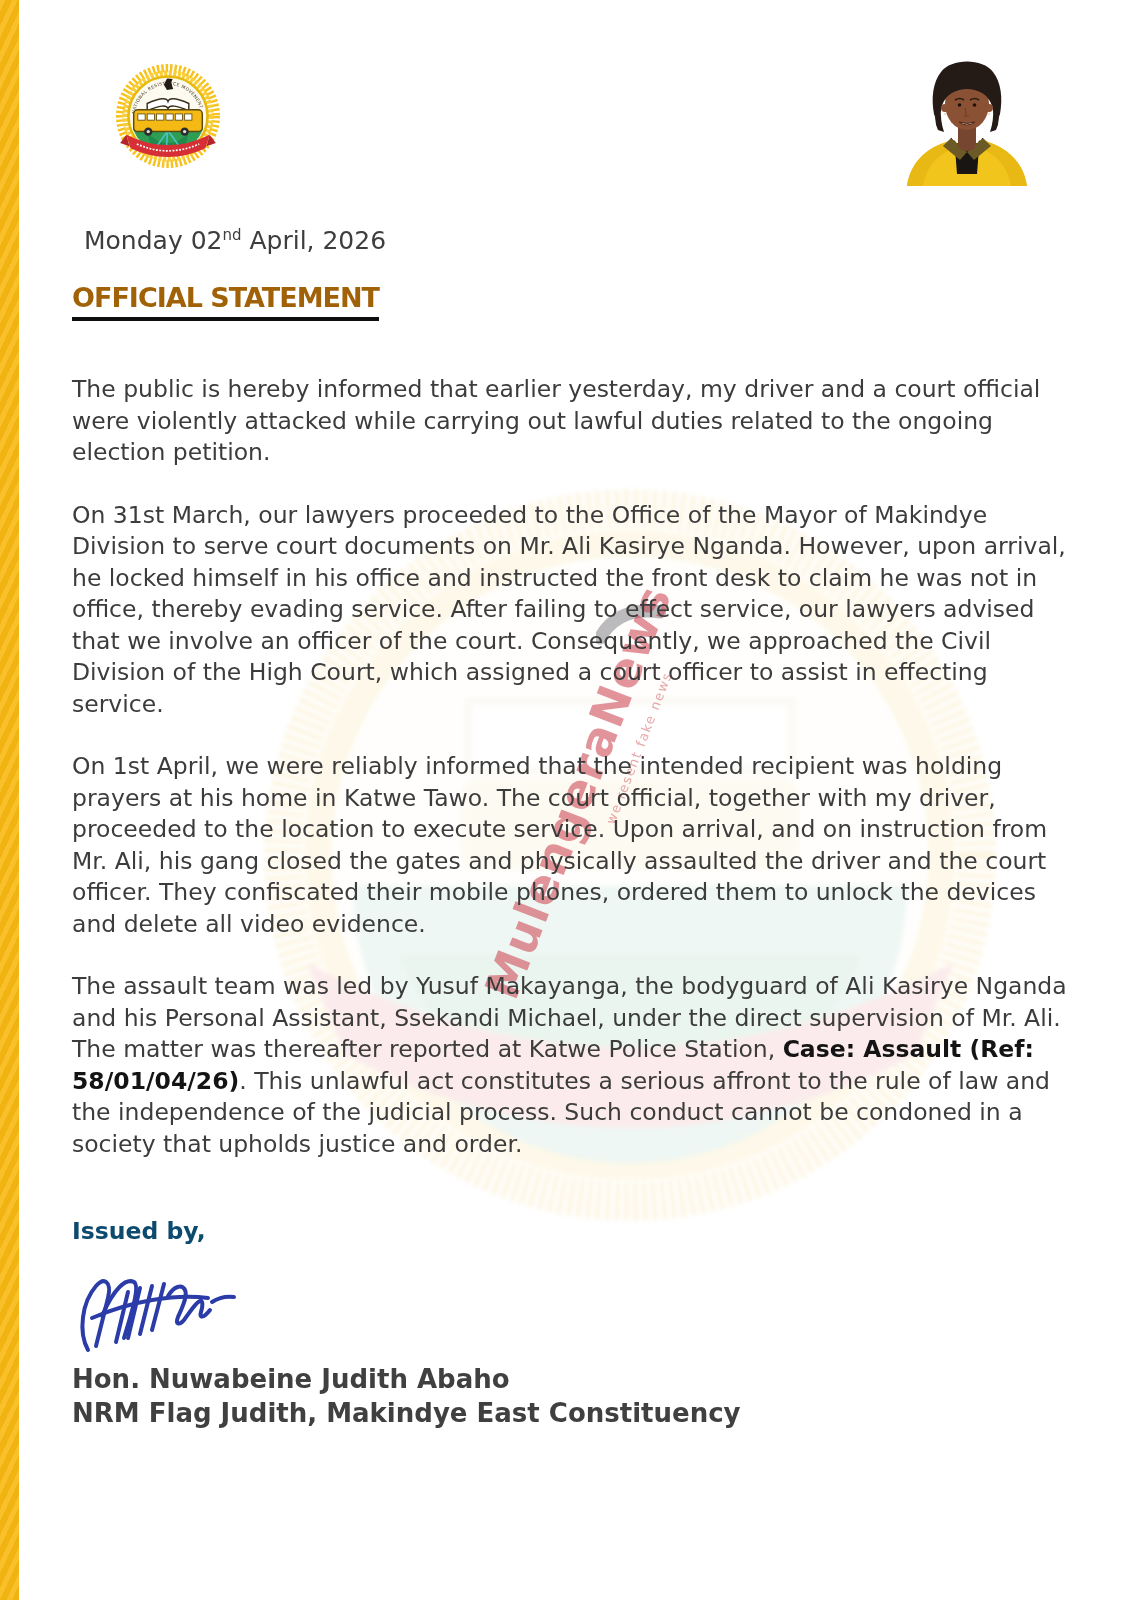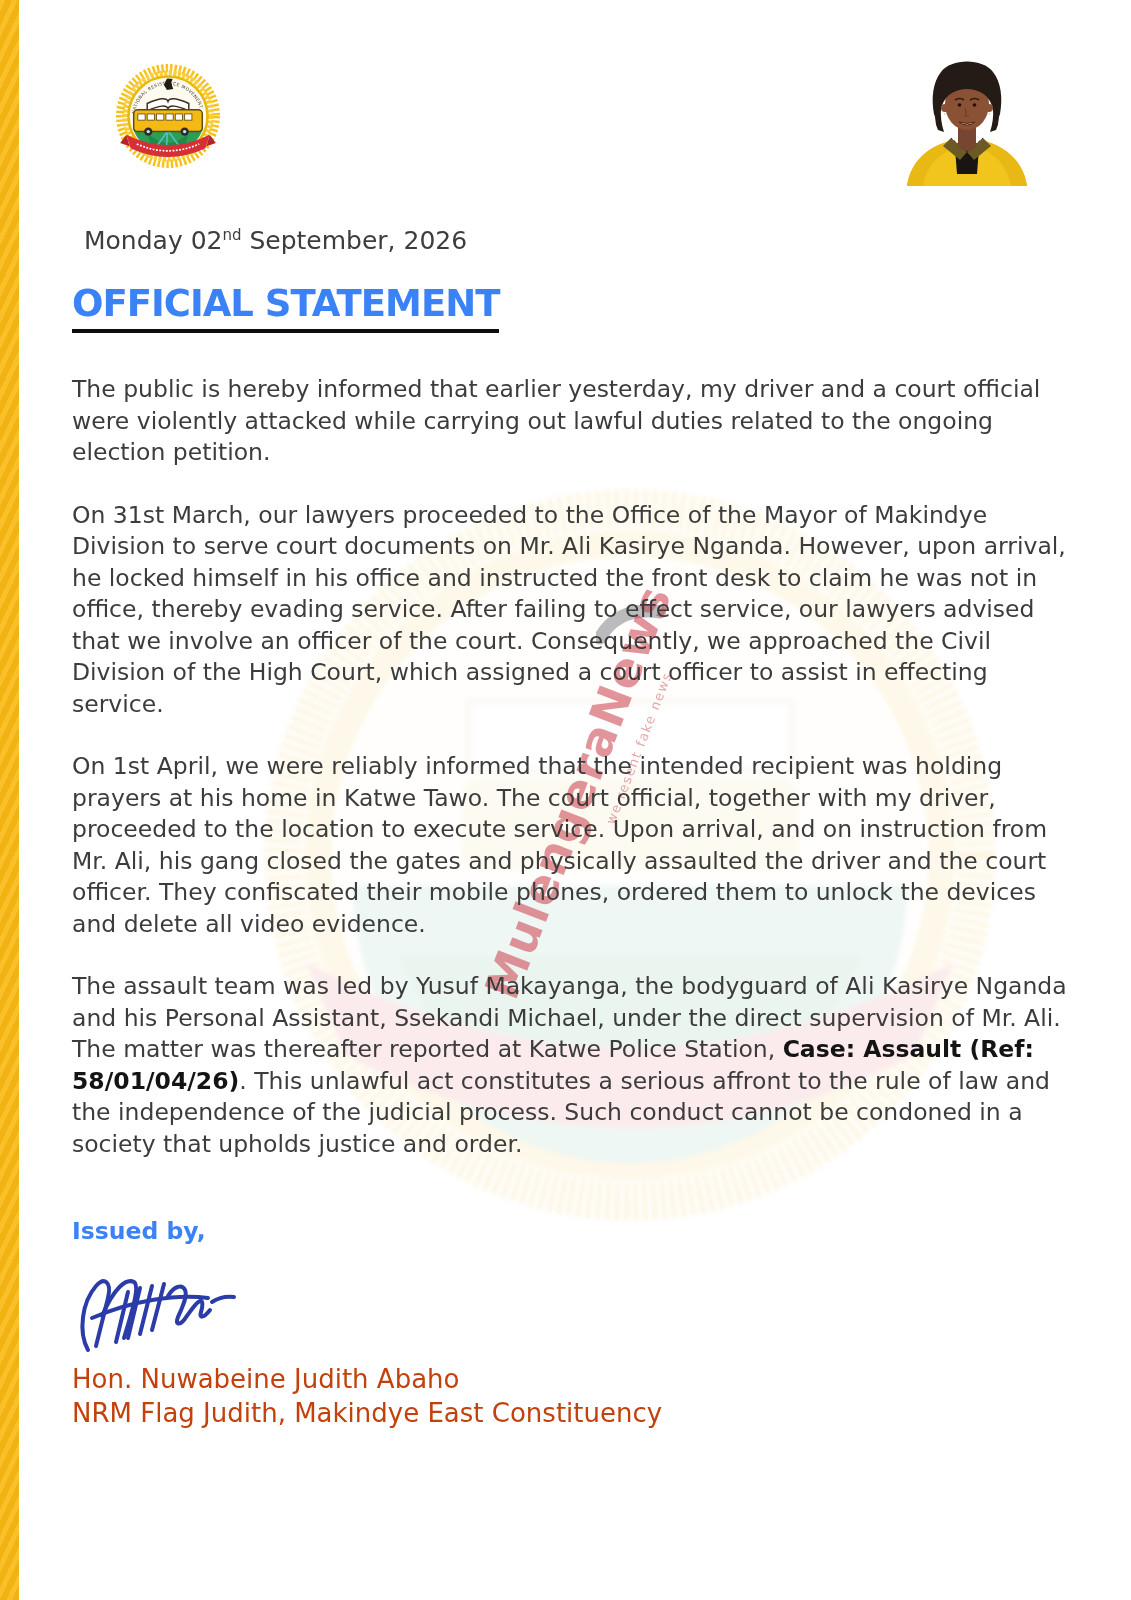--- a/index.html
+++ b/index.html
@@ -30,33 +30,33 @@
   }
   
   .logo{position:absolute; left:116px; top:64px; width:104px; height:104px;}
   .portrait{position:absolute; left:901px; top:56px; width:132px; height:130px;}
   .date{
     position:absolute; left:84px; top:226px; font-size:25px; color:#3d3d3d;
   }
   .date sup{font-size:60%; vertical-align:super; line-height:0;}
   .title{
     position:absolute; left:72px; top:282px; margin:0;
-    font-size:37px; font-weight:800; color:#3b82f6; letter-spacing:-1px;
+    font-size:27px; font-weight:800; color:#a16207; letter-spacing:-1px;
     border-bottom:4px solid #0e0e0e; padding-bottom:4px; display:inline-block;
   }
   
   .body{
     position:absolute; left:72px; top:374px; width:998px; z-index:2;
     font-size:23.5px; line-height:31.5px; color:#3c3c3c;
   }
   .body p{margin:0 2px 31px 0;}
   .body strong{color:#141414; font-weight:700;}
-  .issued{font-weight:700; color:#3b82f6; margin:56px 0 6px 0 !important;}
+  .issued{font-weight:700; color:#0c4a6e; margin:56px 0 6px 0 !important;}
   .signature{display:block; width:195px; height:108px; margin:2px 0 0 0;}
-  .name,.role{font-weight:400; color:#c2410c; font-size:26px; line-height:34px;}
+  .name,.role{font-weight:700; color:#404040; font-size:26px; line-height:34px;}
 </style>
 </head>
 <body>
 
 <div class="page">
 
   <div class="stripe"></div>
 
   <div class="watermark-layer">
     <svg class="wm-emblem" viewBox="0 0 200 200">
@@ -141,21 +141,21 @@
     <circle cx="44" cy="58" r="1.3" fill="#e8e3da"></circle>
       <circle cx="88" cy="58" r="1.3" fill="#e8e3da"></circle>
 
     <path d="M54,44 q5,-3 9,0 M69,44 q5,-3 9,0" stroke="#2a1c12" stroke-width="1.6" fill="none"></path>
     <circle cx="58.5" cy="49" r="1.8" fill="#1d120b"></circle>
       <circle cx="73.5" cy="49" r="1.8" fill="#1d120b"></circle>
     <path d="M64,52 q2,6 0,8 l4,0" stroke="#6f3f28" stroke-width="1.2" fill="none"></path>
     <path d="M58,66 q8,6 16,0 q-8,3 -16,0" fill="#fff" stroke="#50281a" stroke-width="1"></path>
   </svg>
 
-  <div class="date"><span>Monday 02</span><sup>nd</sup><span> September, 2026</span></div>
+  <div class="date"><span>Monday 02</span><sup>nd</sup><span> April, 2026</span></div>
 
   <h1 class="title">OFFICIAL STATEMENT</h1>
 
   <div class="body">
     <p>The public is hereby informed that earlier yesterday, my driver and a court official were violently attacked while carrying out lawful duties related to the ongoing election petition.</p>
     <p>On 31st March, our lawyers proceeded to the Office of the Mayor of Makindye Division to serve court documents on Mr. Ali Kasirye Nganda. However, upon arrival, he locked himself in his office and instructed the front desk to claim he was not in office, thereby evading service. After failing to effect service, our lawyers advised that we involve an officer of the court. Consequently, we approached the Civil Division of the High Court, which assigned a court officer to assist in effecting service.</p>
     <p>On 1st April, we were reliably informed that the intended recipient was holding prayers at his home in Katwe Tawo. The court official, together with my driver, proceeded to the location to execute service. Upon arrival, and on instruction from Mr. Ali, his gang closed the gates and physically assaulted the driver and the court officer. They confiscated their mobile phones, ordered them to unlock the devices and delete all video evidence.</p>
     <p><span>The assault team was led by Yusuf Makayanga, the bodyguard of Ali Kasirye Nganda and his Personal Assistant, Ssekandi Michael, under the direct supervision of Mr. Ali. The matter was thereafter reported at Katwe Police Station, </span><strong>Case: Assault (Ref: 58/01/04/26)</strong><span>. This unlawful act constitutes a serious affront to the rule of law and the independence of the judicial process. Such conduct cannot be condoned in a society that upholds justice and order.</span></p>
 
     <p class="issued">Issued by,</p>

